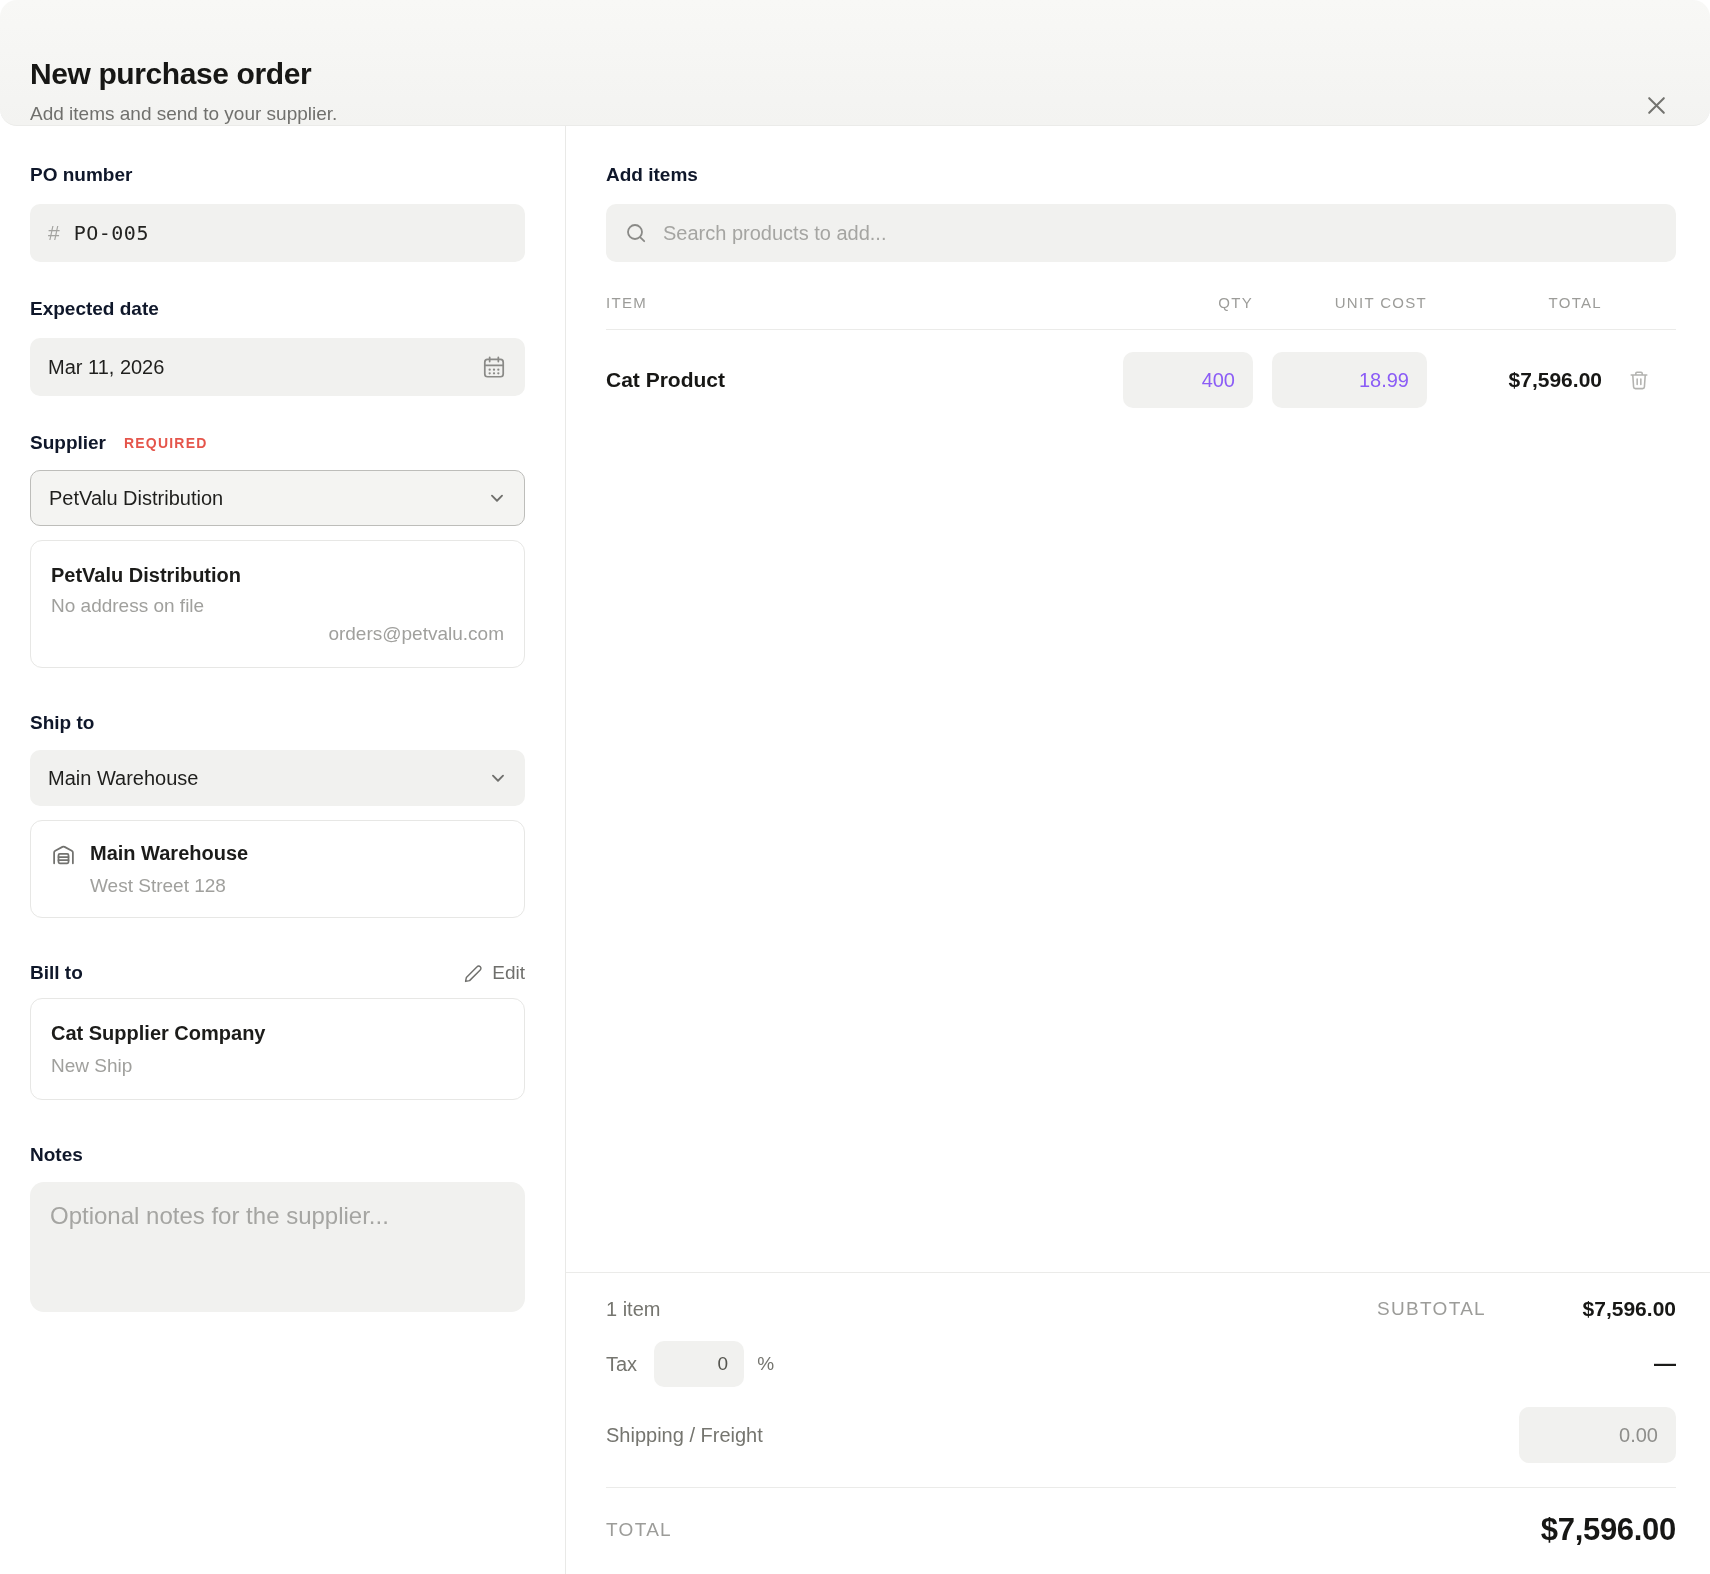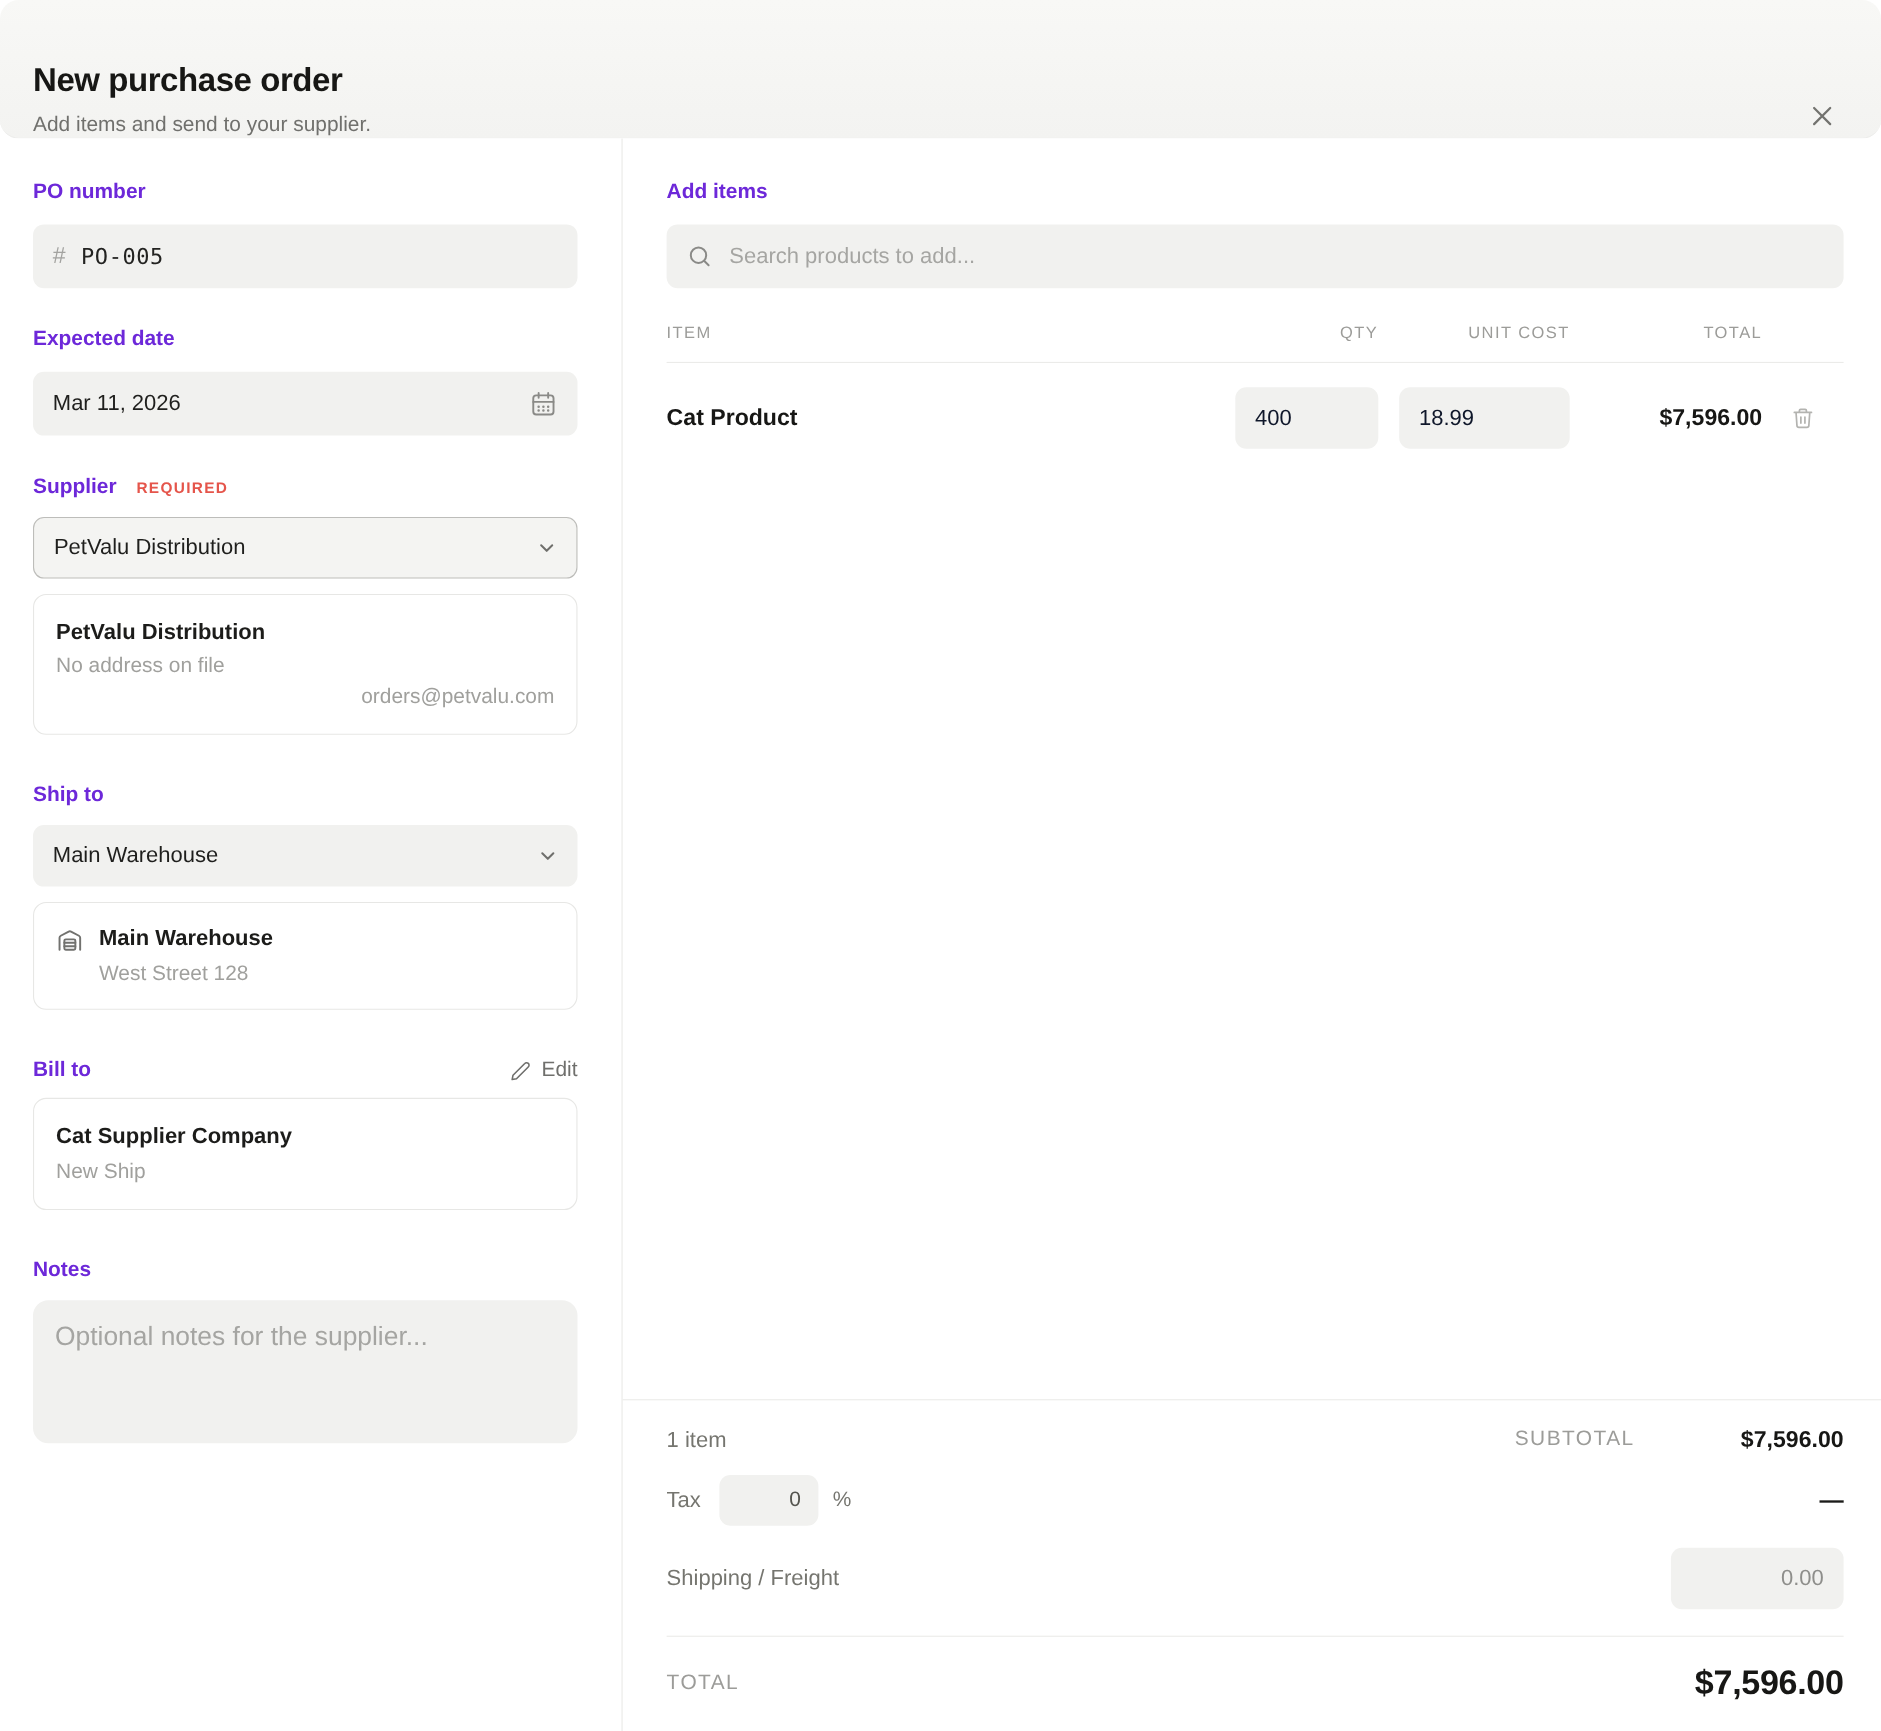--- a/index.html
+++ b/index.html
@@ -29,21 +29,21 @@
 
   
   .body { flex: 1 1 auto; display: flex; min-height: 0; }
 
   .left {
     width: 566px; flex: 0 0 566px;
     border-right: 1px solid #e9e9e7;
     padding: 38px 40px 0 30px;
   }
 
-  .field-label { font-size: 19px; font-weight: 600; color: #6d28d9; line-height: 22px; }
+  .field-label { font-size: 19px; font-weight: 600; color: #0f172a; line-height: 22px; }
   .label-row { display: flex; align-items: center; justify-content: space-between; }
 
   .input-gray {
     margin-top: 18px; height: 58px; width: 100%;
     background: #f1f1ef; border: none; border-radius: 10px;
     display: flex; align-items: center; padding: 0 18px; gap: 14px;
     font-size: 20px; color: #1f1f1d;
   }
   .section { margin-top: 36px; }
 
@@ -110,21 +110,21 @@
   .col-item { flex: 1 1 auto; }
   .col-qty  { width: 130px; flex: 0 0 130px; text-align: right; }
   .col-cost { width: 155px; flex: 0 0 155px; margin-left: 19px; text-align: right; }
   .col-total{ width: 150px; flex: 0 0 150px; margin-left: 25px; text-align: right; }
   .col-trash{ width: 74px;  flex: 0 0 74px; display: flex; justify-content: center; }
 
   .item-row { display: flex; align-items: center; margin-top: 22px; }
   .item-name { flex: 1 1 auto; font-size: 21px; font-weight: 700; color: #171715; }
   .cell-input {
     height: 56px; background: #f1f1ef; border: none; border-radius: 10px;
-    font-family: inherit; font-size: 20px; color: #0f172a; text-align: left;
+    font-family: inherit; font-size: 20px; color: #8b5cf6; text-align: right;
     padding: 0 18px; outline: none;
   }
   .qty-input { width: 130px; flex: 0 0 130px; }
   .cost-input { width: 155px; flex: 0 0 155px; margin-left: 19px; }
   .row-total { width: 150px; flex: 0 0 150px; margin-left: 25px; text-align: right; font-size: 21px; font-weight: 700; color:#171715; }
   .trash-btn { background: none; border: none; cursor: pointer; padding: 4px; display: flex; }
 
   .right-spacer { flex: 1 1 auto; }
 
   

